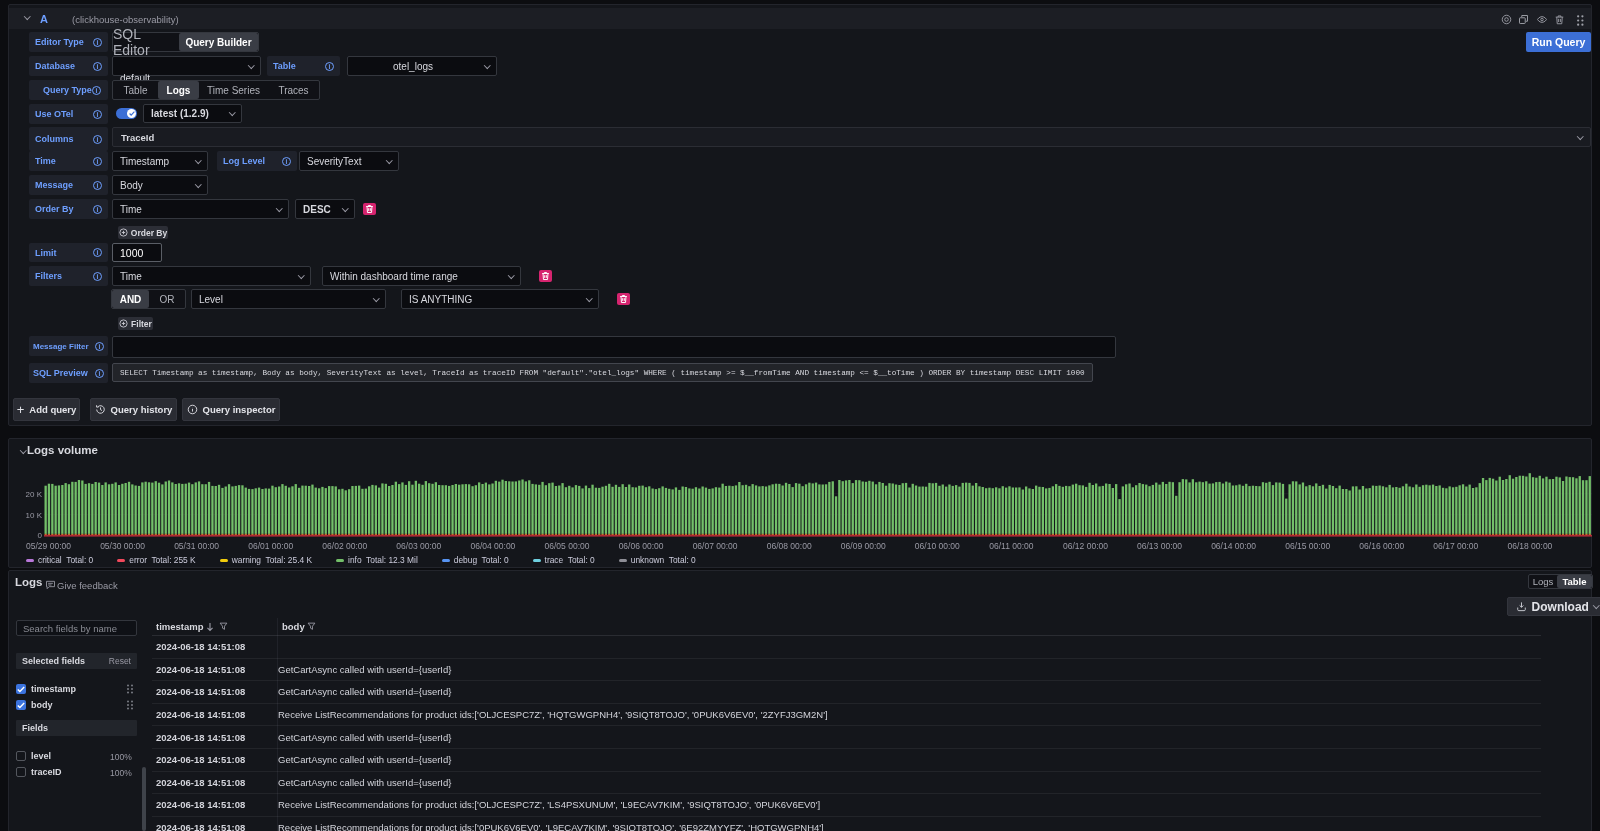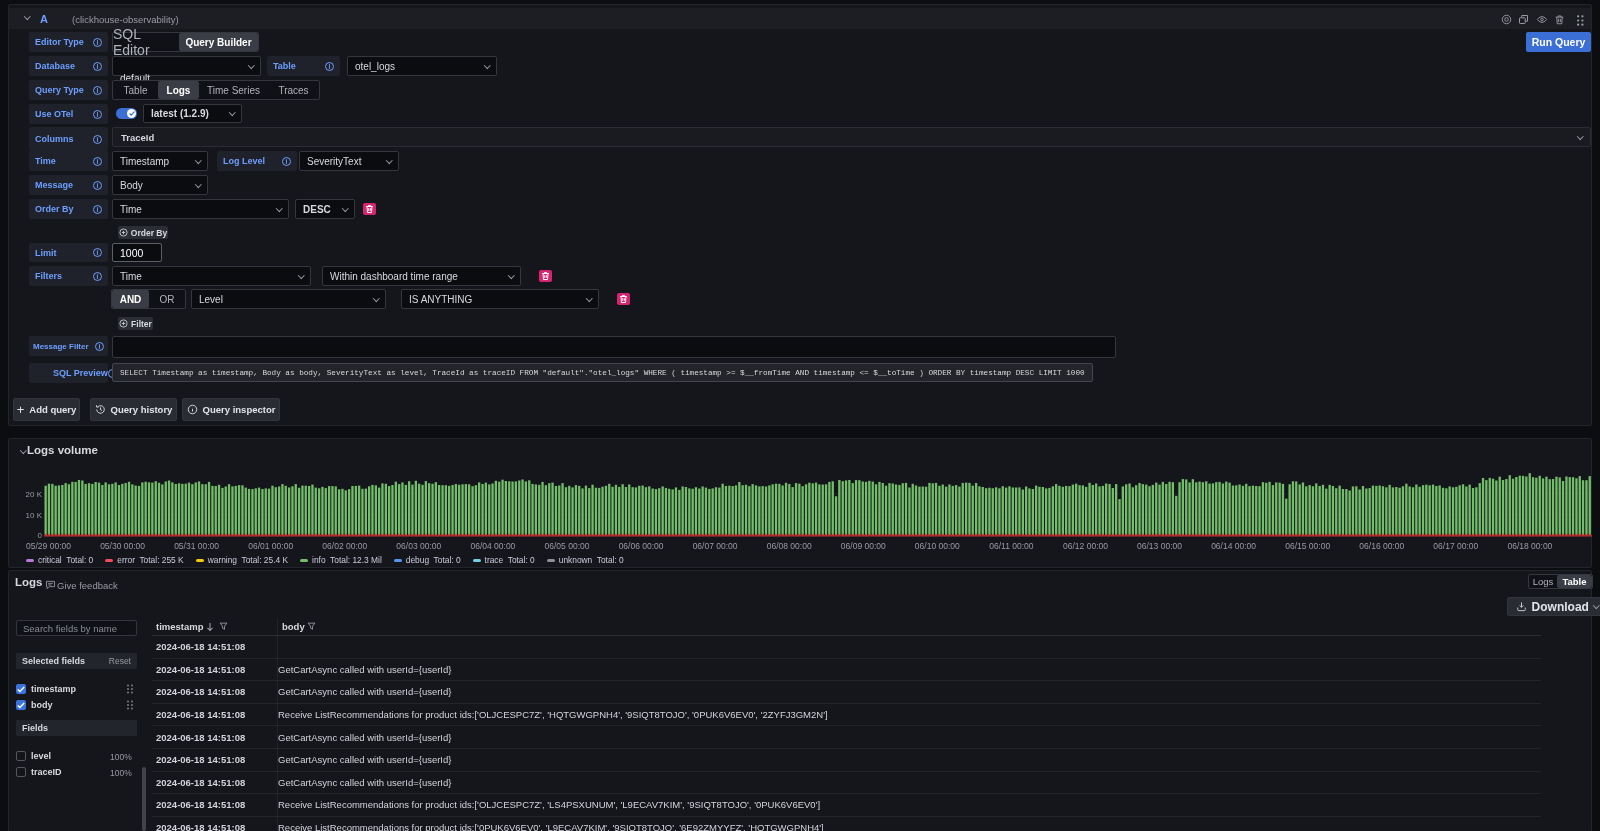--- a/index.html
+++ b/index.html
@@ -10,21 +10,21 @@
 .dd{background:#0b0c10;border:1px solid #34373e;border-radius:2px;color:#d8d9df;display:flex;align-items:center;justify-content:space-between;padding:0 7px}
 .cv{width:4.5px;height:4.5px;border-right:1.2px solid #9a9aa5;border-bottom:1.2px solid #9a9aa5;transform:rotate(45deg);margin-top:-2.5px;flex:none;margin-left:6px}
 .seg{background:#101116;border:1px solid #34373e;border-radius:2px;display:flex;align-items:stretch}
 .opt{display:flex;align-items:center;justify-content:center;color:#b0b2ba;font-size:10.5px}
 .sel{background:#3a3d45;color:#fff;font-weight:700;border-radius:2px}
 .trash{width:13px;height:12px;background:#d6246f;border-radius:2px;display:flex;align-items:center;justify-content:center}
 .bsm{background:#2c2e36;border-radius:2px;color:#d8d9df;font-size:8.5px;font-weight:700;display:flex;align-items:center;justify-content:center;gap:3px;white-space:nowrap}
 .btn{background:#2a2c33;border:1px solid #33353d;border-radius:2px;color:#e3e4e9;font-size:9.5px;font-weight:700;display:flex;align-items:center;justify-content:center;gap:5px;white-space:nowrap}
 .hbar{background:#1c1e24}
 .sbar{background:#22252b;display:flex;align-items:center;justify-content:space-between;padding:0 6px;border-radius:1px}
-.li{display:inline-flex;align-items:center;margin-right:12px}
+.li{display:inline-flex;align-items:center;margin-right:24px}
 .sw{width:8px;height:3px;border-radius:2px;display:inline-block;margin-right:4px}
 .ln{font-size:8.4px;color:#ccccdc;margin-right:4.5px}
 .lt{font-size:8.4px;color:#ccccdc}
 .trow{border-bottom:1px solid rgba(204,204,220,.08);display:flex;align-items:center;overflow:hidden}
 .ts{width:126px;flex:none;font-size:9.5px;font-weight:600;color:#d3d4db;padding-left:4px}
 .tb{font-size:9.5px;color:#d3d4db;white-space:nowrap}
 .cb{width:10px;height:10px;border-radius:2px;display:flex;align-items:center;justify-content:center}
 .cbc{background:#3b73de}
 .cbu{border:1px solid #54575e;background:#13151a}
 svg{display:block}
@@ -85,24 +85,24 @@
   </div>
 <div class="a dd" style="left:112px;top:56px;width:149px;height:20px">
     <span style="font-size:10px;margin-top:24px;">default</span>
     <span class="cv"></span>
   </div>
 <div class="a chip" style="left:267px;top:56px;width:73px;height:20px;font-size:9px;padding:0 6px">
     <span>Table</span>
     <span class="info">i</span>
   </div>
 <div class="a dd" style="left:347px;top:56px;width:150px;height:20px">
-    <span style="font-size:10px;">otel_logs</span>
+    <span style="font-size:10px;margin-left:38px;">otel_logs</span>
     <span class="cv"></span>
   </div>
-<div class="a chip" style="left:29px;top:80px;width:79px;height:20px;font-size:9px;padding:0 6px">
+<div class="a chip" style="left:29px;top:80px;width:79px;height:20px;font-size:9px;padding:0 14px">
     <span>Query Type</span>
     <span class="info">i</span>
   </div>
 <div class="a seg" style="left:112px;top:80px;height:20px">
     <div class="opt" style="width:45px;font-size:10px">Table</div>
     <div class="opt sel" style="width:41px;font-size:10px">Logs</div>
     <div class="opt" style="width:69px;font-size:10px">Time Series</div>
     <div class="opt" style="width:51px;font-size:10px">Traces</div>
   </div>
 <div class="a chip" style="left:29px;top:104px;width:79px;height:20px;font-size:9px;padding:0 6px">
@@ -220,21 +220,21 @@
       <circle cx="6" cy="6" r="4.8"></circle>
       <path d="M6 3.8v4.4M3.8 6h4.4"></path>
     </svg>
     <span>Filter</span>
   </div>
 <div class="a chip" style="left:29px;top:336px;width:79px;height:20px;font-size:8px;padding:0 4px">
     <span>Message Filter</span>
     <span class="info">i</span>
   </div>
 <div class="a" style="left:112px;top:336px;width:1004px;height:22px;background:#0b0c10;border:1px solid #34373e;border-radius:2px"></div>
-<div class="a chip" style="left:29px;top:363px;width:79px;height:20px;font-size:9px;padding:0 24px">
+<div class="a chip" style="left:29px;top:363px;width:79px;height:20px;font-size:9px;padding:0 4px">
     <span>SQL Preview</span>
     <span class="info">i</span>
   </div>
 <div class="a" style="left:112px;top:363px;width:981px;height:19px;background:#222429;border:1px solid #43464e;border-radius:2px;display:flex;align-items:center;padding:0 7px;overflow:hidden">
     <span style="font-family:'Liberation Mono',monospace;font-size:7.7px;letter-spacing:-0.02px;color:#d8d9df;white-space:nowrap">SELECT Timestamp as timestamp, Body as body, SeverityText as level, TraceId as traceID FROM "default"."otel_logs" WHERE ( timestamp &gt;= $__fromTime AND timestamp &lt;= $__toTime ) ORDER BY timestamp DESC LIMIT 1000</span>
   </div>
 <div class="a btn" style="left:13px;top:398px;width:67px;height:23px">
     <span style="font-size:13px;font-weight:400">+</span>
     <span>Add query</span>
   </div>

